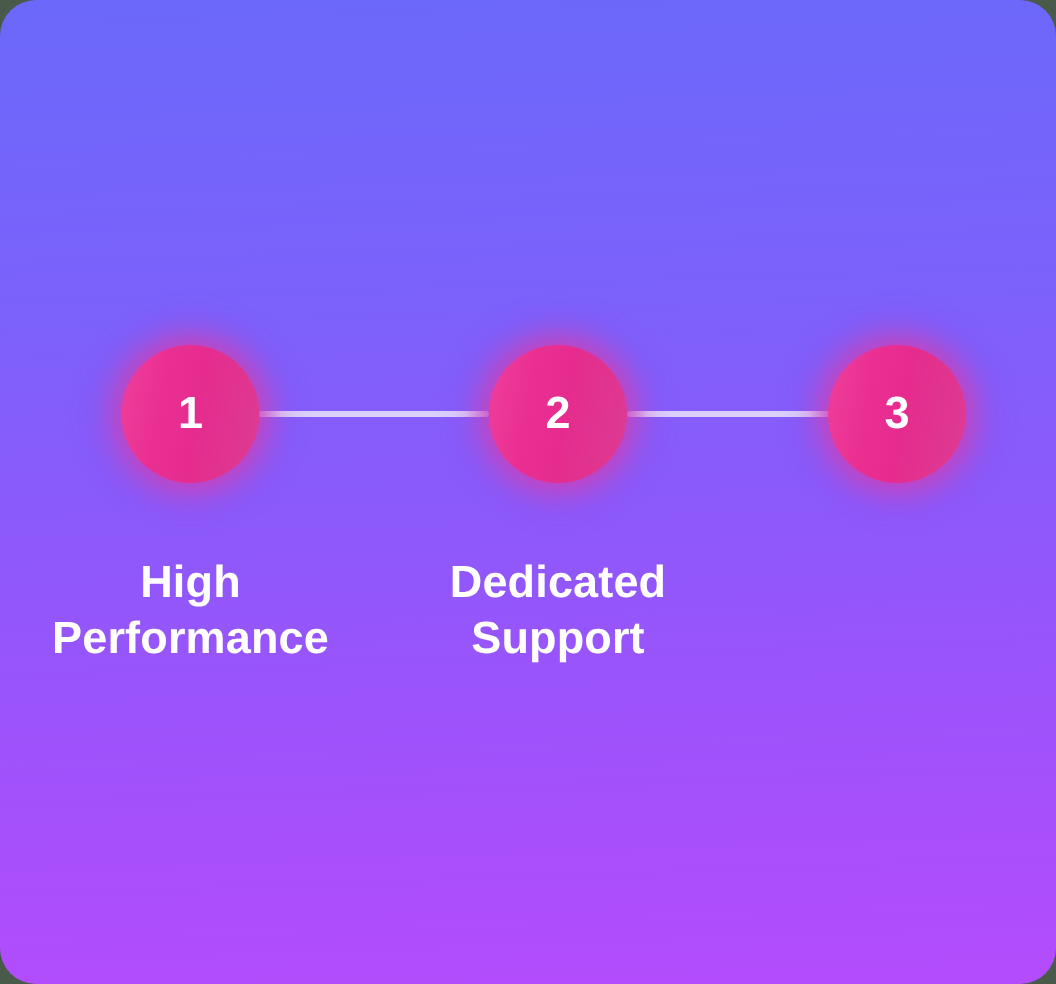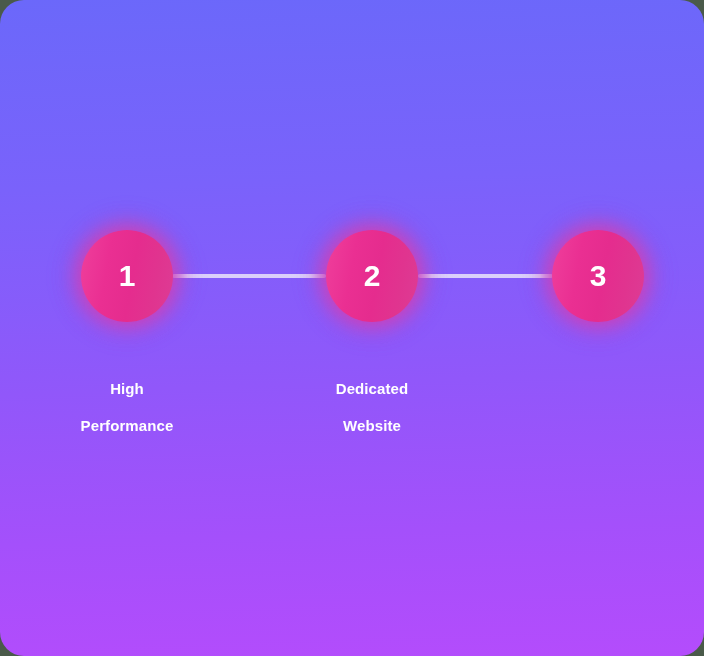--- a/index.html
+++ b/index.html
@@ -104,21 +104,21 @@
     font-size: 30px;
     font-weight: bold;
     line-height: 1;
     letter-spacing: 0px;
     user-select: none;
   }
 
   .label {
     margin-top: 42px;
     color: #ffffff;
-    font-size: 15px;
+    font-size: 30px;
     font-weight: bold;
     line-height: 37px;
     letter-spacing: 0.1px;
     white-space: pre-line;
   }
 
   
   .connector {
     position: absolute;
     height: 4px;
@@ -156,21 +156,21 @@
 
     <div class="step" style="left:372px;">
       <div class="badge-wrap">
         <div class="glow"></div>
         <div class="glow2"></div>
         <div class="circle">
           <span class="circle-num">2</span>
         </div>
       </div>
       <div class="label">Dedicated
-Website</div>
+Support</div>
     </div>
 
     <div class="step" style="left:598px;">
       <div class="badge-wrap">
         <div class="glow"></div>
         <div class="glow2"></div>
         <div class="circle">
           <span class="circle-num">3</span>
         </div>
       </div>

